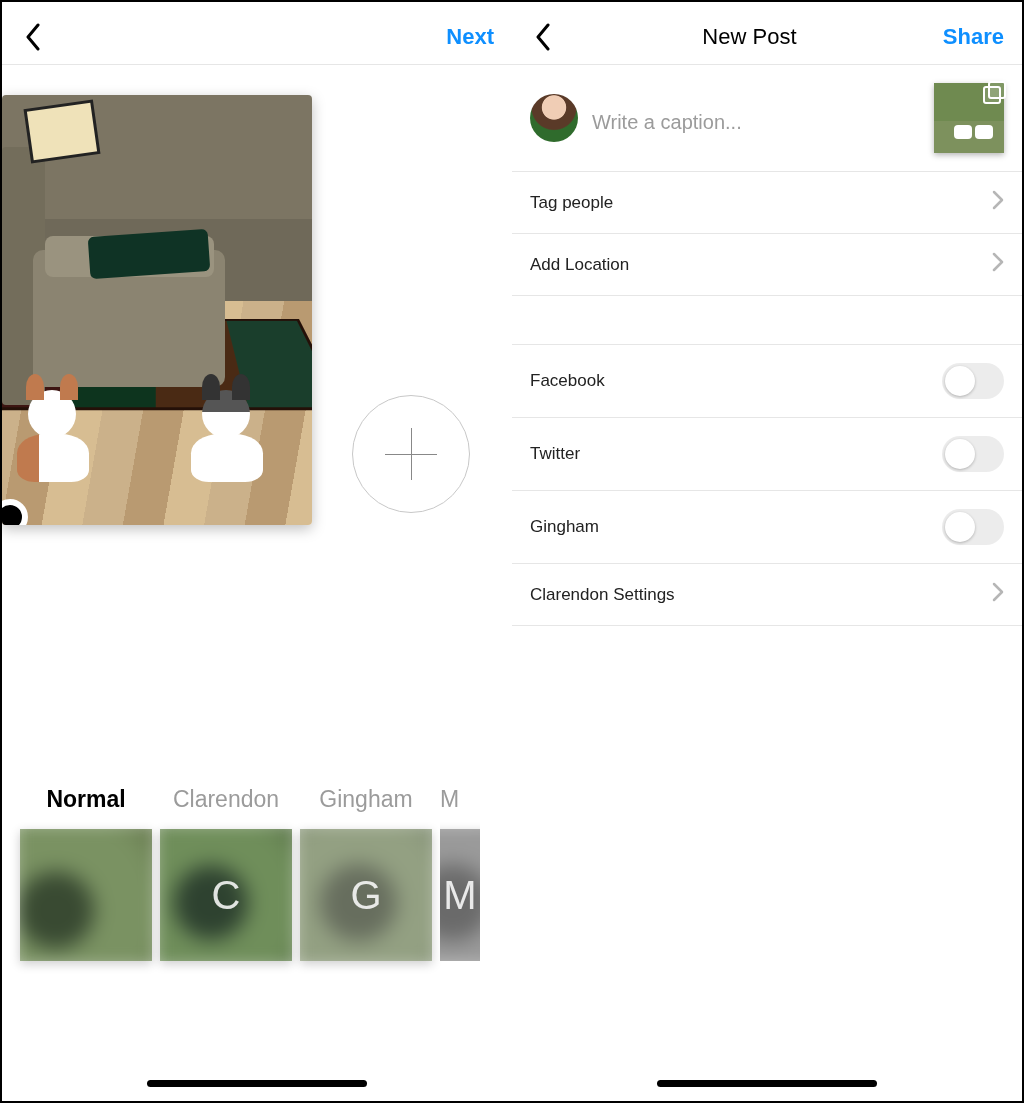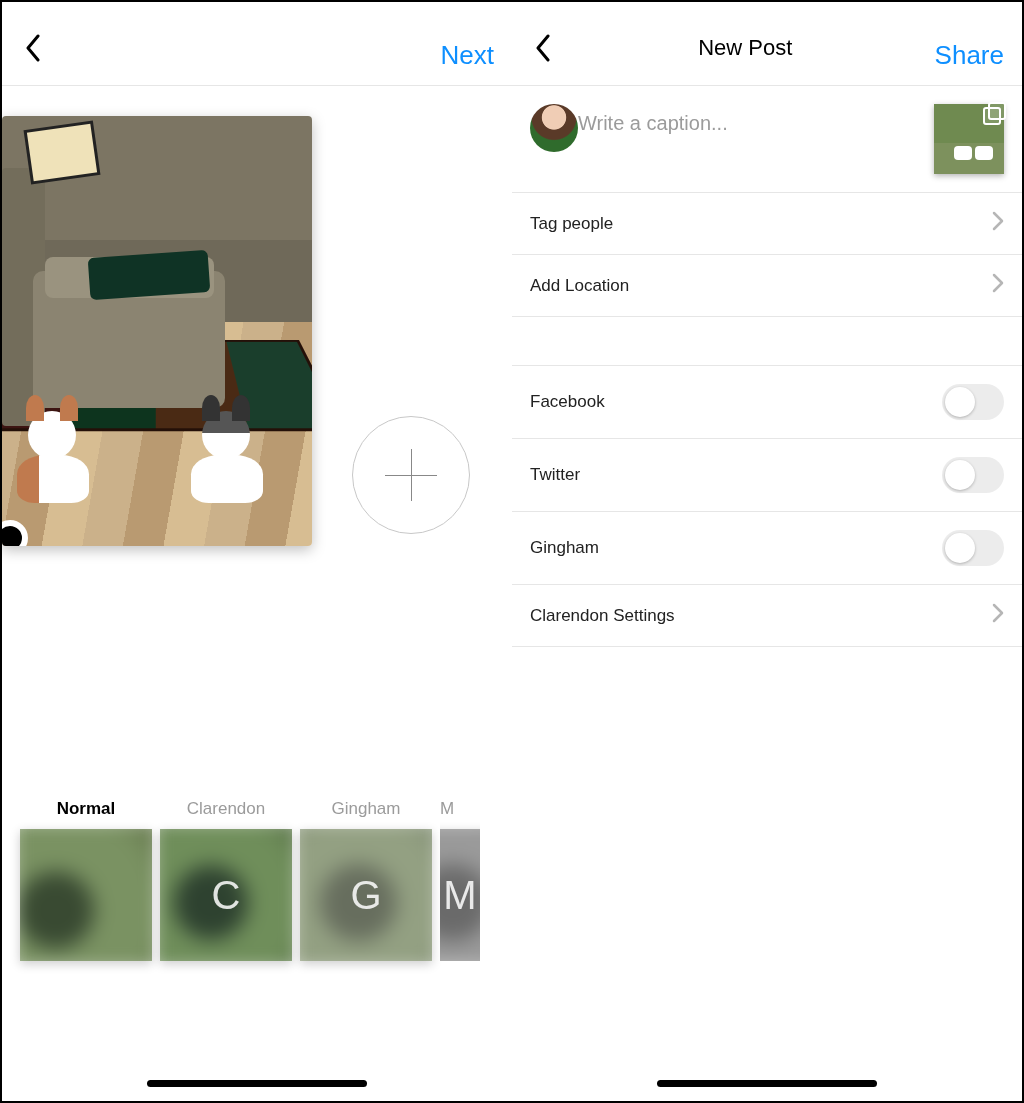--- a/index.html
+++ b/index.html
@@ -3,21 +3,21 @@
 <meta charset="utf-8">
 <style>
   * { box-sizing: border-box; margin: 0; padding: 0; }
   html, body { width: 1024px; height: 1103px; font-family: -apple-system, Helvetica, Arial, sans-serif; background:#fff; }
   .frame { width:1024px; height:1103px; border:2px solid #000; display:flex; position:relative; }
   .screen { width:50%; height:100%; position:relative; display:flex; flex-direction:column; background:#fff; overflow:hidden; }
   .header { display:flex; align-items:center; justify-content:space-between; padding:22px 18px 14px 18px; border-bottom:1px solid #e6e6e6; }
   .back { width:26px; height:26px; display:flex; align-items:center; justify-content:center; cursor:pointer; }
   .back svg { width:18px; height:28px; }
   .title { font-size:22px; font-weight:400; color:#000; flex:1; text-align:center; }
-  .action { font-size:26px; font-weight:400; color:#0e8fff; cursor:pointer;margin-top:16px; }
+  .action { font-size:22px; font-weight:700; color:#0e8fff; cursor:pointer; }
   .left-main { flex:1; position:relative; }
   .photo-card { position:absolute; left:0; top:30px; width:310px; height:430px; border-radius:4px; box-shadow:0 4px 14px rgba(0,0,0,.25); overflow:hidden; }
   .photo-scene { position:absolute; inset:0; }
   .floor { position:absolute; left:0; right:0; bottom:0; height:55%;
     background:repeating-linear-gradient(100deg,#cbb18a 0 40px,#b99a71 40px 80px,#d7bd92 80px 120px); }
   .rug { position:absolute; left:4%; top:52%; width:92%; height:28%;
     background:linear-gradient(90deg,#3d1512 0 25%, #0d341e 25% 50%, #4a2a14 50% 75%, #1a3e2c 75% 100%);
     transform:perspective(400px) rotateX(55deg); transform-origin:top center; border:3px solid #241008;}
   .couch { position:absolute; left:0; top:0; right:0; height:48%;
     background:linear-gradient(180deg,#7c7563 0 60%, #6f6959 60% 100%); }
@@ -38,37 +38,37 @@
   .dog.right .dog-head{background:linear-gradient(180deg,#555 0 45%, #fff 45% 100%);}
   .lens{position:absolute; left:-10px; bottom:-10px; width:36px; height:36px; background:#000; border:6px solid #fff; border-radius:50%;}
 
   .add-circle { position:absolute; left:350px; top:330px; width:118px; height:118px; border:1px solid #c8c8c8; border-radius:50%; display:flex; align-items:center; justify-content:center; cursor:pointer; }
   .add-circle:before,.add-circle:after{content:"";position:absolute;background:#888;}
   .add-circle:before{width:52px;height:1px;}
   .add-circle:after{width:1px;height:52px;}
 
   .filters { position:absolute; left:0; right:0; bottom:140px; display:flex; gap:8px; padding:0 18px; }
   .filter { width:132px; display:flex; flex-direction:column; align-items:center; cursor:pointer; }
-  .filter-label { font-size:17px; color:#9b9b9b; margin-bottom:10px; }
+  .filter-label { font-size:23px; color:#9b9b9b; margin-bottom:16px; }
   .filter.selected .filter-label { color:#000; font-weight:600; }
   .filter-thumb { width:132px; height:132px; position:relative; display:flex; align-items:center; justify-content:center; font-size:40px; color:rgba(255,255,255,.85); box-shadow:0 3px 10px rgba(0,0,0,.2); overflow:hidden;}
   .filter-thumb .blur{position:absolute; inset:-10px; filter:blur(10px);}
   .thumb-normal .blur{ background:radial-gradient(circle at 30% 60%, #394a32 0 25%, #7a9262 30% 70%, #5d6d44 100%);}
   .thumb-clarendon .blur{ background:radial-gradient(circle at 40% 55%, #2e4230 0 28%, #6f8e5a 32% 70%, #4f6640 100%);}
   .thumb-gingham .blur{ background:radial-gradient(circle at 45% 55%, #676e5e 0 30%, #93a082 35% 70%, #7b8770 100%);}
   .thumb-moon .blur{ background:radial-gradient(circle at 45% 55%, #6a6a6a 0 30%, #9a9a9a 35% 70%, #7e7e7e 100%);}
   .filter-letter{position:relative; z-index:1; font-weight:300;}
   .filter.cut { width:40px; overflow:hidden; }
   .filter.cut .filter-thumb{width:132px;}
   .filter.cut .filter-label{ width:40px; overflow:hidden; text-align:left; white-space:nowrap; }
 
   .home-indicator { position:absolute; left:50%; bottom:14px; transform:translateX(-50%); width:220px; height:7px; background:#000; border-radius:6px; }
 
   
-  .caption-row{ display:flex; align-items:flex-start; padding:18px; }
+  .caption-row{ display:flex; align-items:center; padding:18px; gap:14px; }
   .avatar{ width:48px; height:48px; border-radius:50%; background:radial-gradient(circle at 50% 28%, #f0cdb5 0 28%, #5a3a28 30% 52%, #2f6b2c 55% 100%); flex:none;}
   .caption-input{ flex:1; font-size:20px; color:#9b9b9b; padding-top:8px; cursor:text;}
   .post-thumb{ width:70px; height:70px; position:relative; flex:none; background:linear-gradient(180deg,#6f8a50 0 55%, #7d915d 55% 100%); box-shadow:0 2px 6px rgba(0,0,0,.3);}
   .post-thumb .d{position:absolute; width:18px; height:14px; background:#fff; border-radius:4px; bottom:20%; left:28%;}
   .post-thumb .d2{left:58%;}
   .stack-icon{position:absolute; top:-2px; right:-2px; width:22px; height:22px;}
   .stack-icon:before,.stack-icon:after{content:"";position:absolute;border:2px solid #fff;border-radius:3px;width:14px;height:14px;background:rgba(255,255,255,.12);}
   .stack-icon:before{right:0;top:0;}
   .stack-icon:after{right:5px;top:5px;}
 

